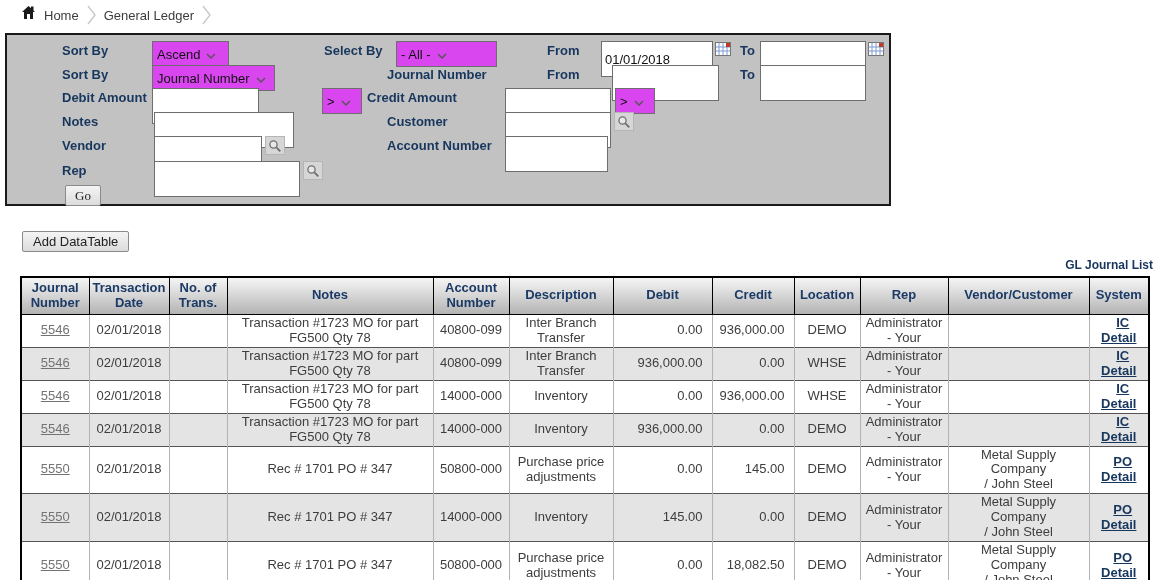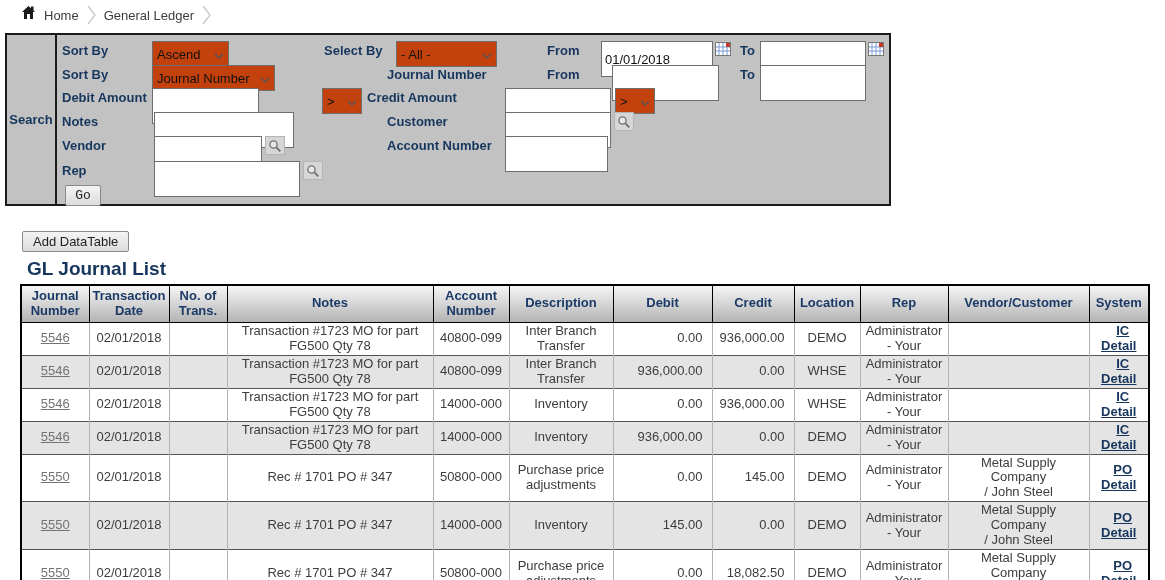--- a/index.html
+++ b/index.html
@@ -14,35 +14,35 @@
 
   
   .search-panel { position:relative; margin-left:5px; margin-top:3px; width:886px; height:173px;
     background:#c2c2c2; border:2px solid #1a1a1a; }
   .search-side { position:absolute; left:0; top:0; bottom:0; width:50px; border-right:2px solid #1a1a1a;
     display:flex; align-items:center; justify-content:center; }
   .search-side span { font-weight:bold; font-size:13px; color:#17365d; }
   .f-label { position:absolute; font-size:13px; font-weight:bold; color:#17365d; white-space:nowrap; }
   .f-input { position:absolute; height:36px; border:1px solid #6e6e6e; background:#fff; font-size:13px;
     padding:0 3px; font-family:"Liberation Sans", sans-serif; color:#111; }
-  .f-select { position:absolute; height:19px; border:1px solid #6e6e6e; background:#c2410c;
-    display:flex; align-items:center; justify-content:space-between; padding:12px 4px; font-size:13px; color:#111; cursor:default; }
+  .f-select { position:absolute; height:19px; border:1px solid #6e6e6e; background:#d946ef;
+    display:flex; align-items:center; justify-content:flex-start; padding:12px 4px; font-size:13px; color:#111; cursor:default; }
   .f-select .sel-arrow { margin-left:6px; }
   .icon-btn { position:absolute; width:20px; height:19px; background:#d6d6d6; border:1px solid #b5b5b5;
     display:flex; align-items:center; justify-content:center; cursor:pointer; }
   .cal-btn { position:absolute; width:17px; height:16px; cursor:pointer; }
   .go-btn { position:absolute; left:58px; top:150px; width:36px; height:21px;
     background:linear-gradient(#f4f4f4,#dcdcdc); border:1px solid #8a8a8a; border-radius:2px;
-    font-size:13px; color:#222; font-family:Liberation Mono, monospace; cursor:pointer; }
+    font-size:13px; color:#222; font-family:Liberation Serif, serif; cursor:pointer; }
 
   
   .add-dt-btn { margin:25px 0 0 22px; height:21px; padding:0 10px;
     background:linear-gradient(#f4f4f4,#dcdcdc); border:1px solid #8a8a8a; border-radius:2px;
     font-size:13px; color:#222; font-family:"Liberation Sans", sans-serif; cursor:pointer; display:block; }
-  .list-title { margin:6px 0 0 27px; font-size:19px; font-weight:bold; color:#17365d; }
+  .list-title { margin:6px 12px 0 27px; font-size:12px; font-weight:bold; color:#17365d;text-align:right; }
 
   
   table.gl { margin:4px 0 0 20px; border-collapse:collapse; table-layout:fixed; width:1128px;
     border:2px solid #000; }
   .gl th { height:37px; background:linear-gradient(180deg,#f5f5f5 0%,#d8d8d8 45%,#b3b3b3 100%);
     border:1px solid #000; font-size:13px; font-weight:bold; color:#1b3a66; text-align:center;
     line-height:1.15; padding:1px 2px; }
   .gl td { height:33px; font-size:13px; color:#3d3d3d; text-align:center; vertical-align:middle;
     border-left:1px solid #b3b3b3; border-right:1px solid #b3b3b3; border-top:1px solid #555;
     padding:1px 4px; line-height:1.15; overflow:hidden; }
@@ -72,23 +72,20 @@
   </span>
   <span class="crumb">General Ledger</span>
   <span class="crumb-sep">
     <svg width="11" height="24">
         <polyline points="2,3 9,12 2,21" fill="none" stroke="#c9c9c9" stroke-width="1.4"></polyline>
       </svg>
   </span>
 </div>
 
 <div class="search-panel">
-  <div class="search-side">
-    <span>Search</span>
-  </div>
 
   <span class="f-label" style="left:55px;top:8px">Sort By</span>
   <div class="f-select" style="left:145px;top:6px;width:77px">
     <span>Ascend</span>
     <span class="sel-arrow"><svg width="10" height="6">
           <polyline points="1,1 5,5 9,1" fill="none" stroke="#555" stroke-width="1.4"></polyline>
         </svg></span>
   </div>
   <span class="f-label" style="left:317px;top:8px">Select By</span>
   <div class="f-select" style="left:389px;top:6px;width:101px">

